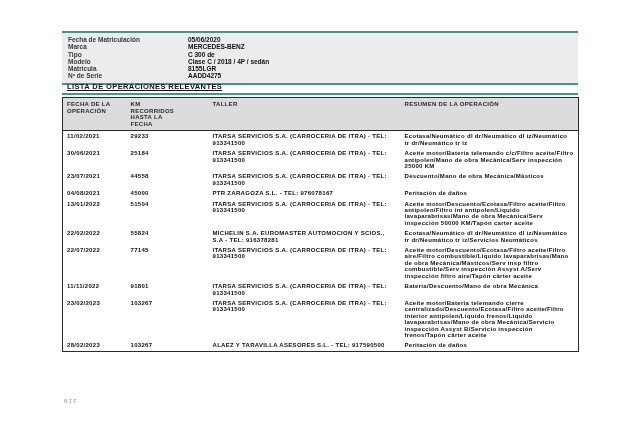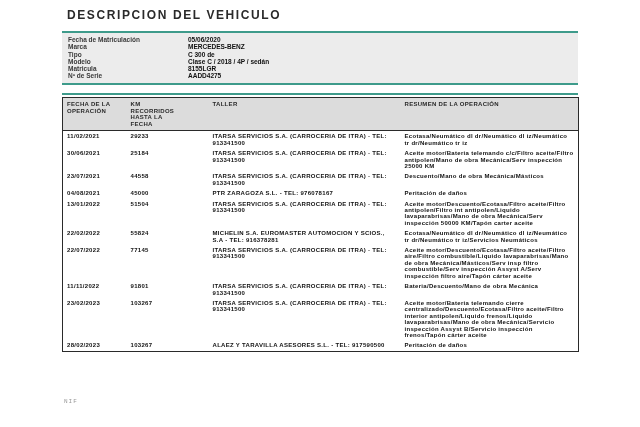--- a/index.html
+++ b/index.html
@@ -46,21 +46,20 @@
   .footer-note {
     position:absolute; left:64px; top:398px; font-size:6px; letter-spacing:1px;
     color:#999; font-family:"Liberation Mono", monospace;
   }
 </style>
 </head>
 <body>
 
 <div class="page">
 
-  <h1 class="doc-title">DESCRIPCION DEL VEHICULO</h1>
 
   <div class="info-box">
     <div id="info-rows">
         <div class="info-row">
           <span class="info-label">Fecha de Matriculación</span>
           <span class="info-value">05/06/2020</span>
         </div>
         <div class="info-row">
           <span class="info-label">Marca</span>
           <span class="info-value">MERCEDES-BENZ</span>
@@ -77,20 +76,21 @@
           <span class="info-label">Matricula</span>
           <span class="info-value">8155LGR</span>
         </div>
         <div class="info-row">
           <span class="info-label">Nº de Serie</span>
           <span class="info-value">AADD4275</span>
         </div>
       </div>
   </div>
 
+  <h2 class="section-title">LISTA DE OPERACIONES RELEVANTES</h2>
   <div class="teal-rule"></div>
 
   <table class="ops">
     <colgroup>
       <col class="col-fecha">
         <col class="col-km">
         <col class="col-taller">
         <col class="col-resumen">
     </colgroup>
     <thead>

